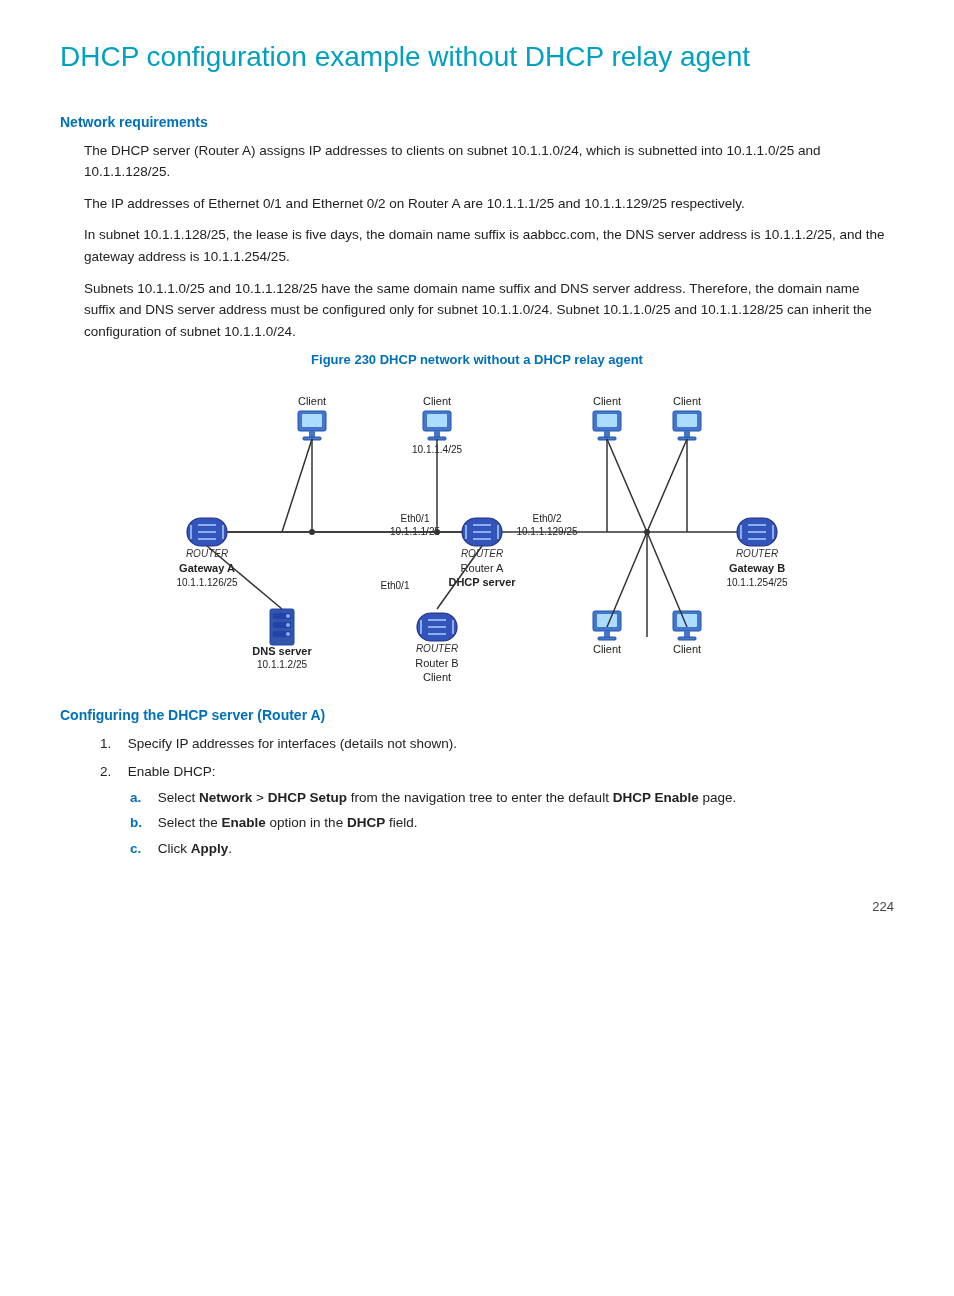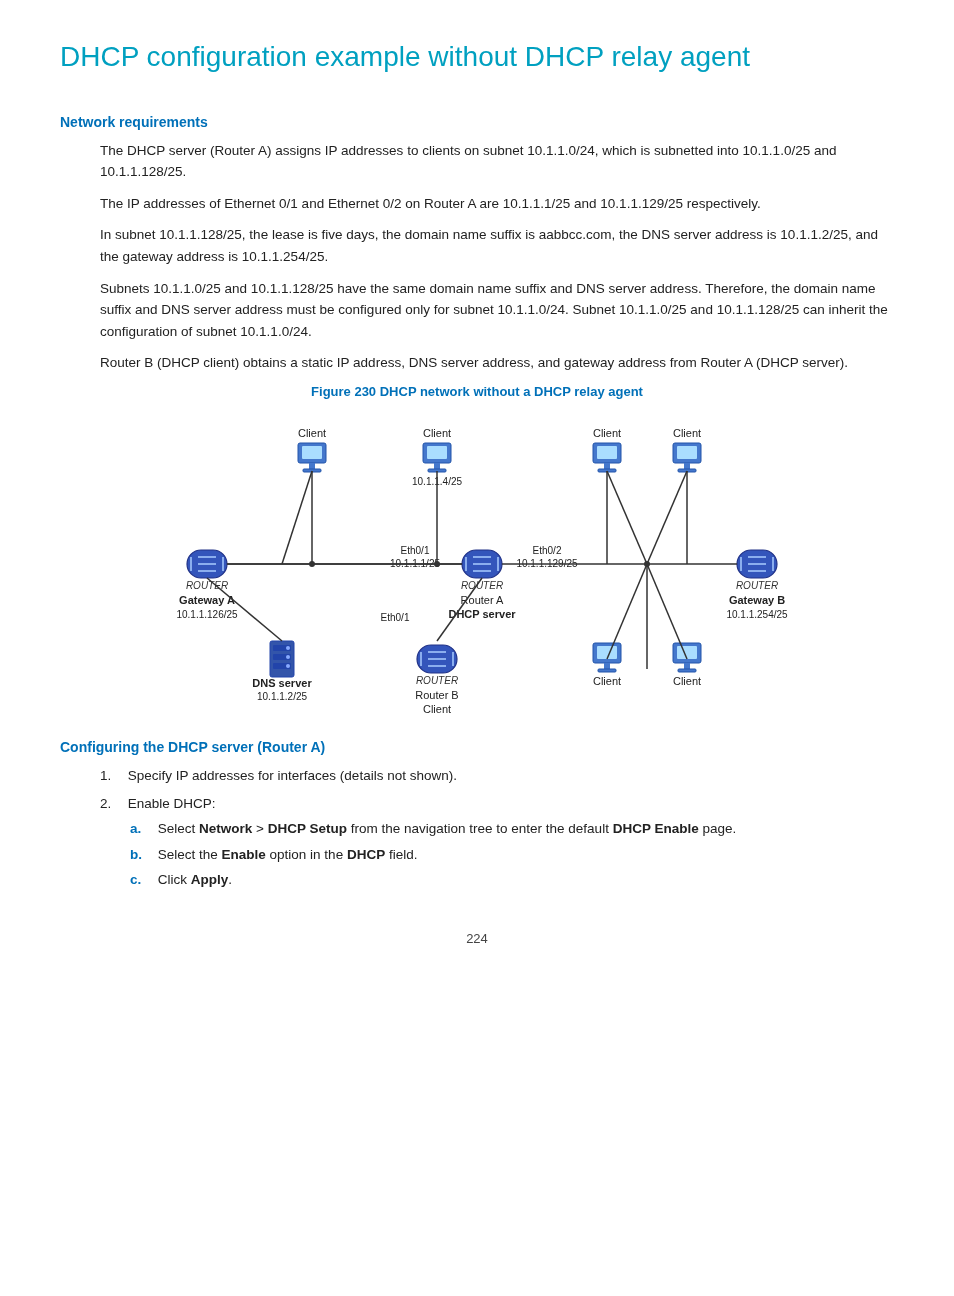--- a/index.html
+++ b/index.html
@@ -20,21 +20,21 @@
       line-height: 1.2;
       border-bottom: none;
     }
     .section-heading {
       font-size: 14px;
       color: #0070b8;
       font-weight: bold;
       margin-bottom: 10px;
     }
     .body-text {
-      margin-left: 40px;
+      margin-left: 24px;
       margin-bottom: 10px;
       line-height: 1.6;
       font-size: 13.5px;
     }
     .figure-caption {
       font-size: 13px;
       color: #0070b8;
       font-weight: bold;
       text-align: center;
       margin-bottom: 10px;
@@ -85,39 +85,38 @@
       line-height: 1.6;
       font-size: 13.5px;
     }
     .substep-letter {
       display: inline-block;
       width: 24px;
       color: #0070b8;
       font-weight: bold;
     }
     .page-number {
-      text-align: center;
+      text-align: right;
       margin-top: 40px;
       font-size: 13px;
       color: #444;
     }
   </style>
 </head>
 <body>
 
 <h1 class="page-title">DHCP configuration example without DHCP relay agent</h1>
 
 <div>
   <div class="section-heading">Network requirements</div>
 
   <p class="body-text">The DHCP server (Router A) assigns IP addresses to clients on subnet 10.1.1.0/24, which is subnetted into 10.1.1.0/25 and 10.1.1.128/25.</p>
   <p class="body-text">The IP addresses of Ethernet 0/1 and Ethernet 0/2 on Router A are  10.1.1.1/25 and  10.1.1.129/25 respectively.</p>
   <p class="body-text">In subnet 10.1.1.128/25, the lease is five days, the domain name suffix is aabbcc.com, the DNS server address is 10.1.1.2/25, and the gateway address is 10.1.1.254/25.</p>
   <p class="body-text">Subnets 10.1.1.0/25 and 10.1.1.128/25 have the same domain name suffix and DNS server address. Therefore, the domain name suffix and DNS server address must be configured only for subnet 10.1.1.0/24. Subnet 10.1.1.0/25 and 10.1.1.128/25 can inherit the configuration of subnet 10.1.1.0/24.</p>
-  <p class="body-text">Router B (DHCP client) obtains a static IP address, DNS server address, and gateway address from Router A (DHCP server).</p>
 </div>
 
 <div class="figure-caption">Figure 230 DHCP network without a DHCP relay agent</div>
 
 <div class="diagram-container">
   <div class="diagram">
     <svg viewBox="0 0 700 310" xmlns="http://www.w3.org/2000/svg">
 
       <defs>
         <g id="router-icon">

